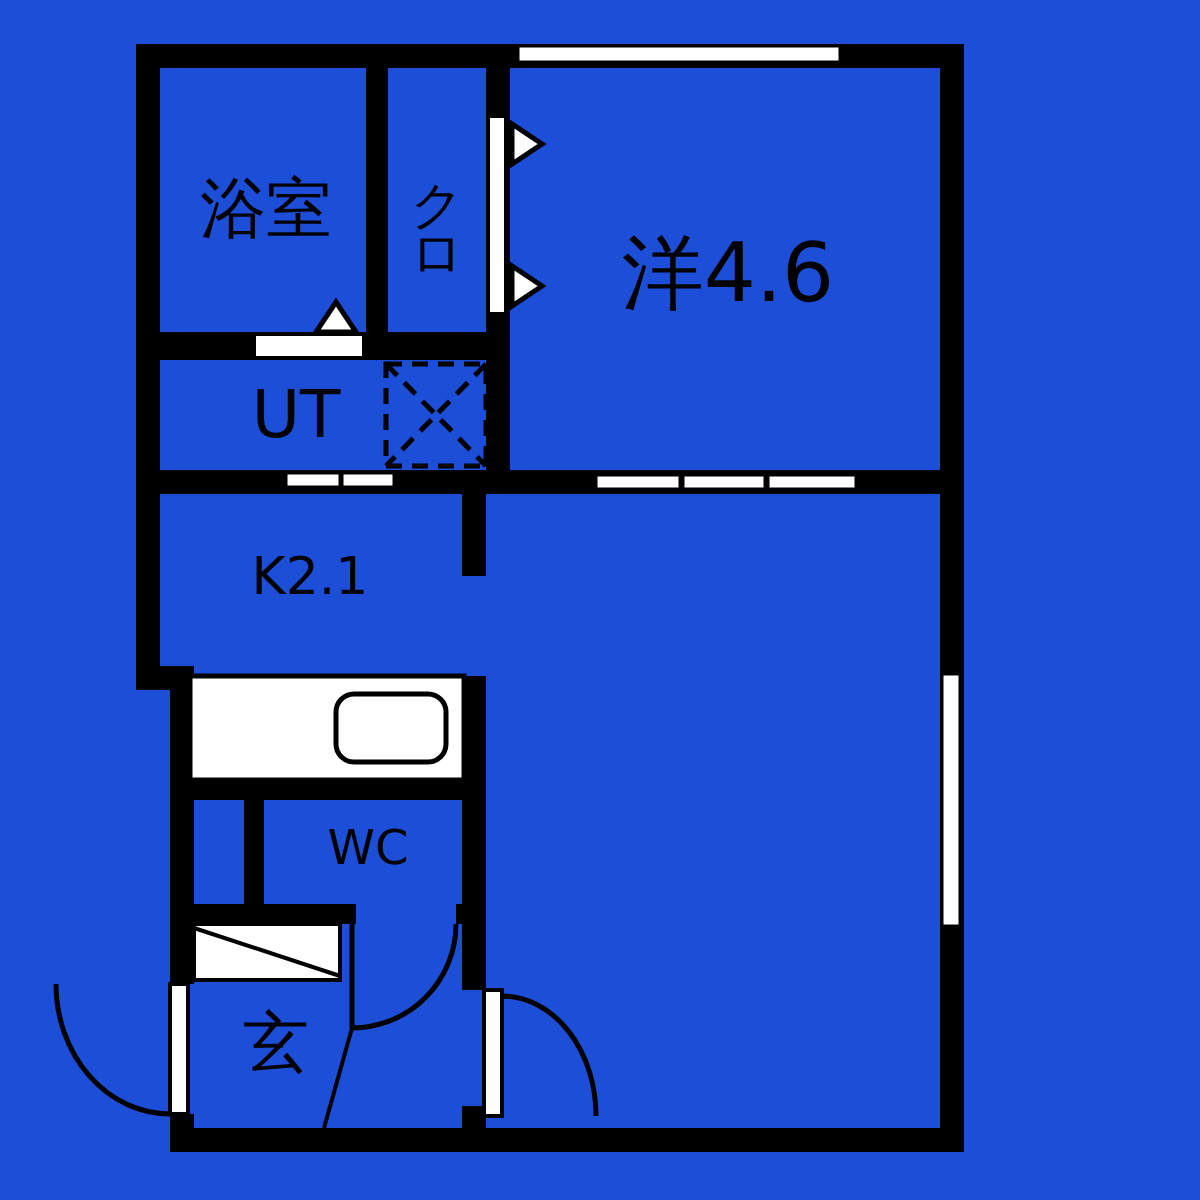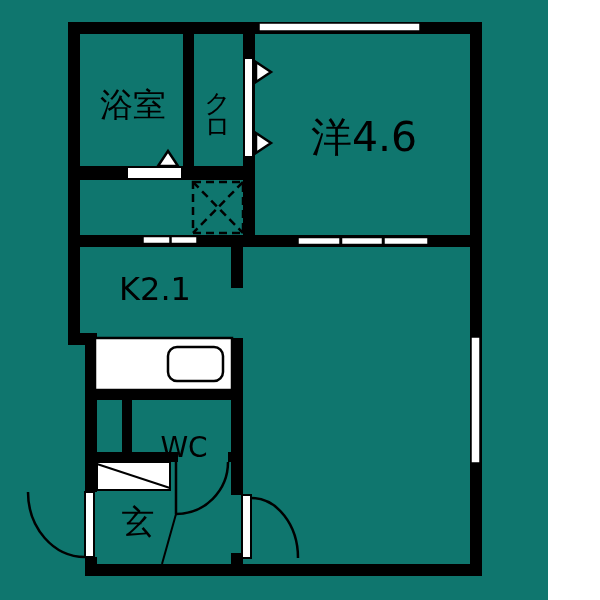--- a/index.html
+++ b/index.html
@@ -5,23 +5,23 @@
   html, body {
     margin: 0;
     padding: 0;
     background: #ffffff;
     width: 600px;
     height: 600px;
     overflow: hidden;
   }
   .plan {
     position: relative;
-    width: 548px;
+    width: 600px;
     height: 600px;
-    background: #0f766e;
+    background: #1d4ed8;
     font-family: "DejaVu Sans", "Liberation Sans", sans-serif;
   }
   .plan svg {
     position: absolute;
     left: 0;
     top: 0;
   }
   .room-label {
     position: absolute;
     transform: translate(-50%, -50%);
@@ -132,21 +132,22 @@
       </g>
     </g>
   </svg>
 
   <div class="room-label" style="left:133px; top:104px; font-size:33px;">浴室</div>
 
   <div class="room-label vertical" style="left:218px; top:102px; font-size:26px;">クロ</div>
 
   <div class="room-label" style="left:364px; top:137px; font-size:41px;">洋4.6</div>
 
+  <div class="room-label" style="left:148px; top:207px; font-size:33px;">UT</div>
 
-  <div class="room-label" style="left:155px; top:289px; font-size:32px;">K2.1</div>
+  <div class="room-label" style="left:155px; top:289px; font-size:26px;">K2.1</div>
 
 
-  <div class="room-label" style="left:184px; top:448px; font-size:28px;">WC</div>
+  <div class="room-label" style="left:184px; top:424px; font-size:24px;">WC</div>
 
   <div class="room-label" style="left:138px; top:521px; font-size:33px;">玄</div>
 
 </div>
 
 </body></html>

